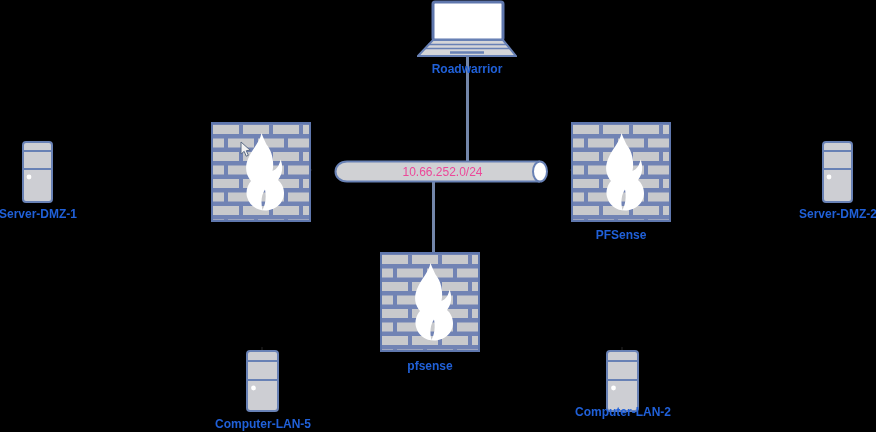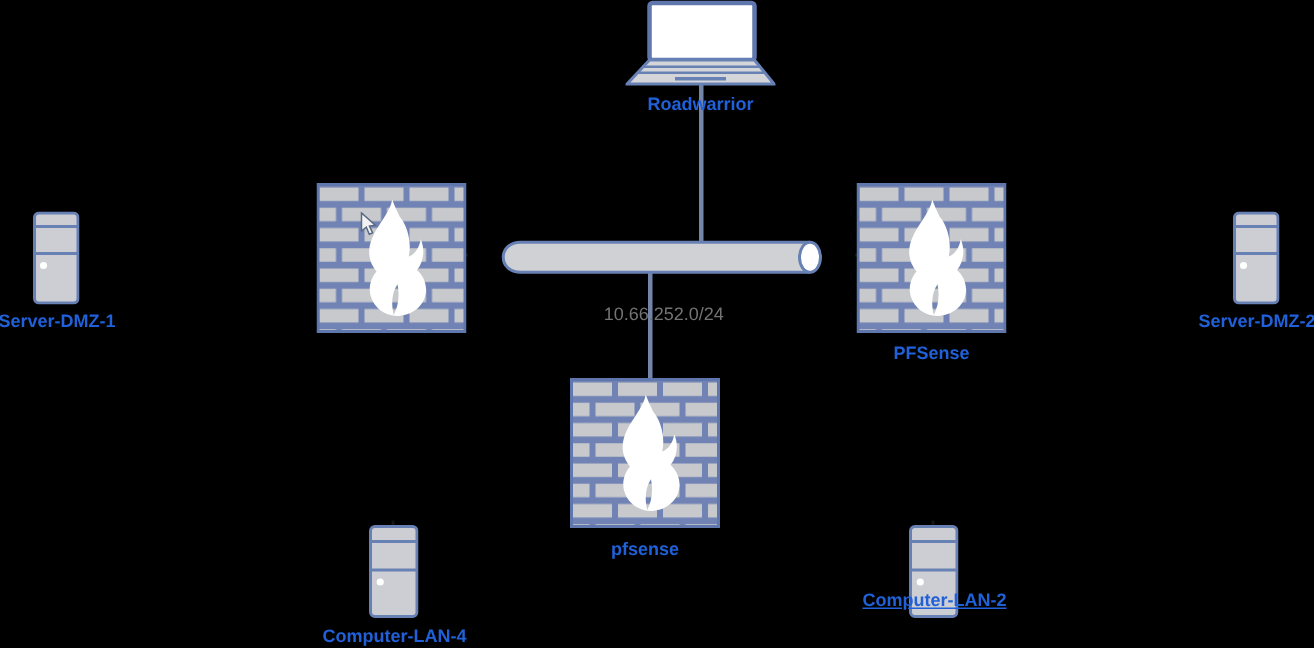--- a/index.html
+++ b/index.html
@@ -10,21 +10,21 @@
   .abs{position:absolute;}
   .node-label{
     position:absolute;font-size:12px;font-weight:700;color:#2060d8;
     text-align:center;line-height:14px;white-space:nowrap;
   }
   .edge-v{position:absolute;width:3px;background:#7386a9;}
   .stub{position:absolute;background:#141414;}
   .pipe-label{
     position:absolute;left:0;top:0;width:100%;height:100%;
     display:flex;align-items:center;justify-content:center;
-    font-size:12px;font-weight:400;color:#737373;margin-top:37px;
+    font-size:12px;font-weight:400;color:#ec4899;
   }
   svg{display:block;}
 </style>
 </head>
 <body>
 
 <div id="canvas">
 
   <svg width="0" height="0" style="position:absolute" aria-hidden="true">
     <defs>
@@ -125,28 +125,28 @@
         <use href="#server-tower"></use>
       </svg>
   </div>
   <div class="node-label" style="left:797px;top:207px;width:82px;">Server-DMZ-2</div>
 
   <div class="abs" style="left:246px;top:350px;width:33px;height:62px;">
     <svg width="33" height="62">
         <use href="#computer-tower"></use>
       </svg>
   </div>
-  <div class="node-label" style="left:203px;top:417px;width:120px;">Computer-LAN-4</div>
+  <div class="node-label" style="left:203px;top:417px;width:120px;">Computer-LAN-5</div>
 
   <div class="abs" style="left:606px;top:350px;width:33px;height:62px;">
     <svg width="33" height="62">
         <use href="#computer-tower"></use>
       </svg>
   </div>
-  <div class="node-label" style="left:563px;top:393px;width:120px;text-decoration:underline;">Computer-LAN-2</div>
+  <div class="node-label" style="left:563px;top:405px;width:120px;">Computer-LAN-2</div>
 
   <div class="abs" style="left:240px;top:141px;width:12px;height:17px;">
     <svg width="12" height="17" viewBox="0 0 12 17">
       <path d="M1 1 L1 13 L4.2 10.4 L6.2 15.2 L8.4 14.3 L6.3 9.7 L10.2 9.2 Z" fill="#f2f2f2" stroke="#5a6a85" stroke-width="1"></path>
     </svg>
   </div>
 
 </div>
 
 </body></html>

